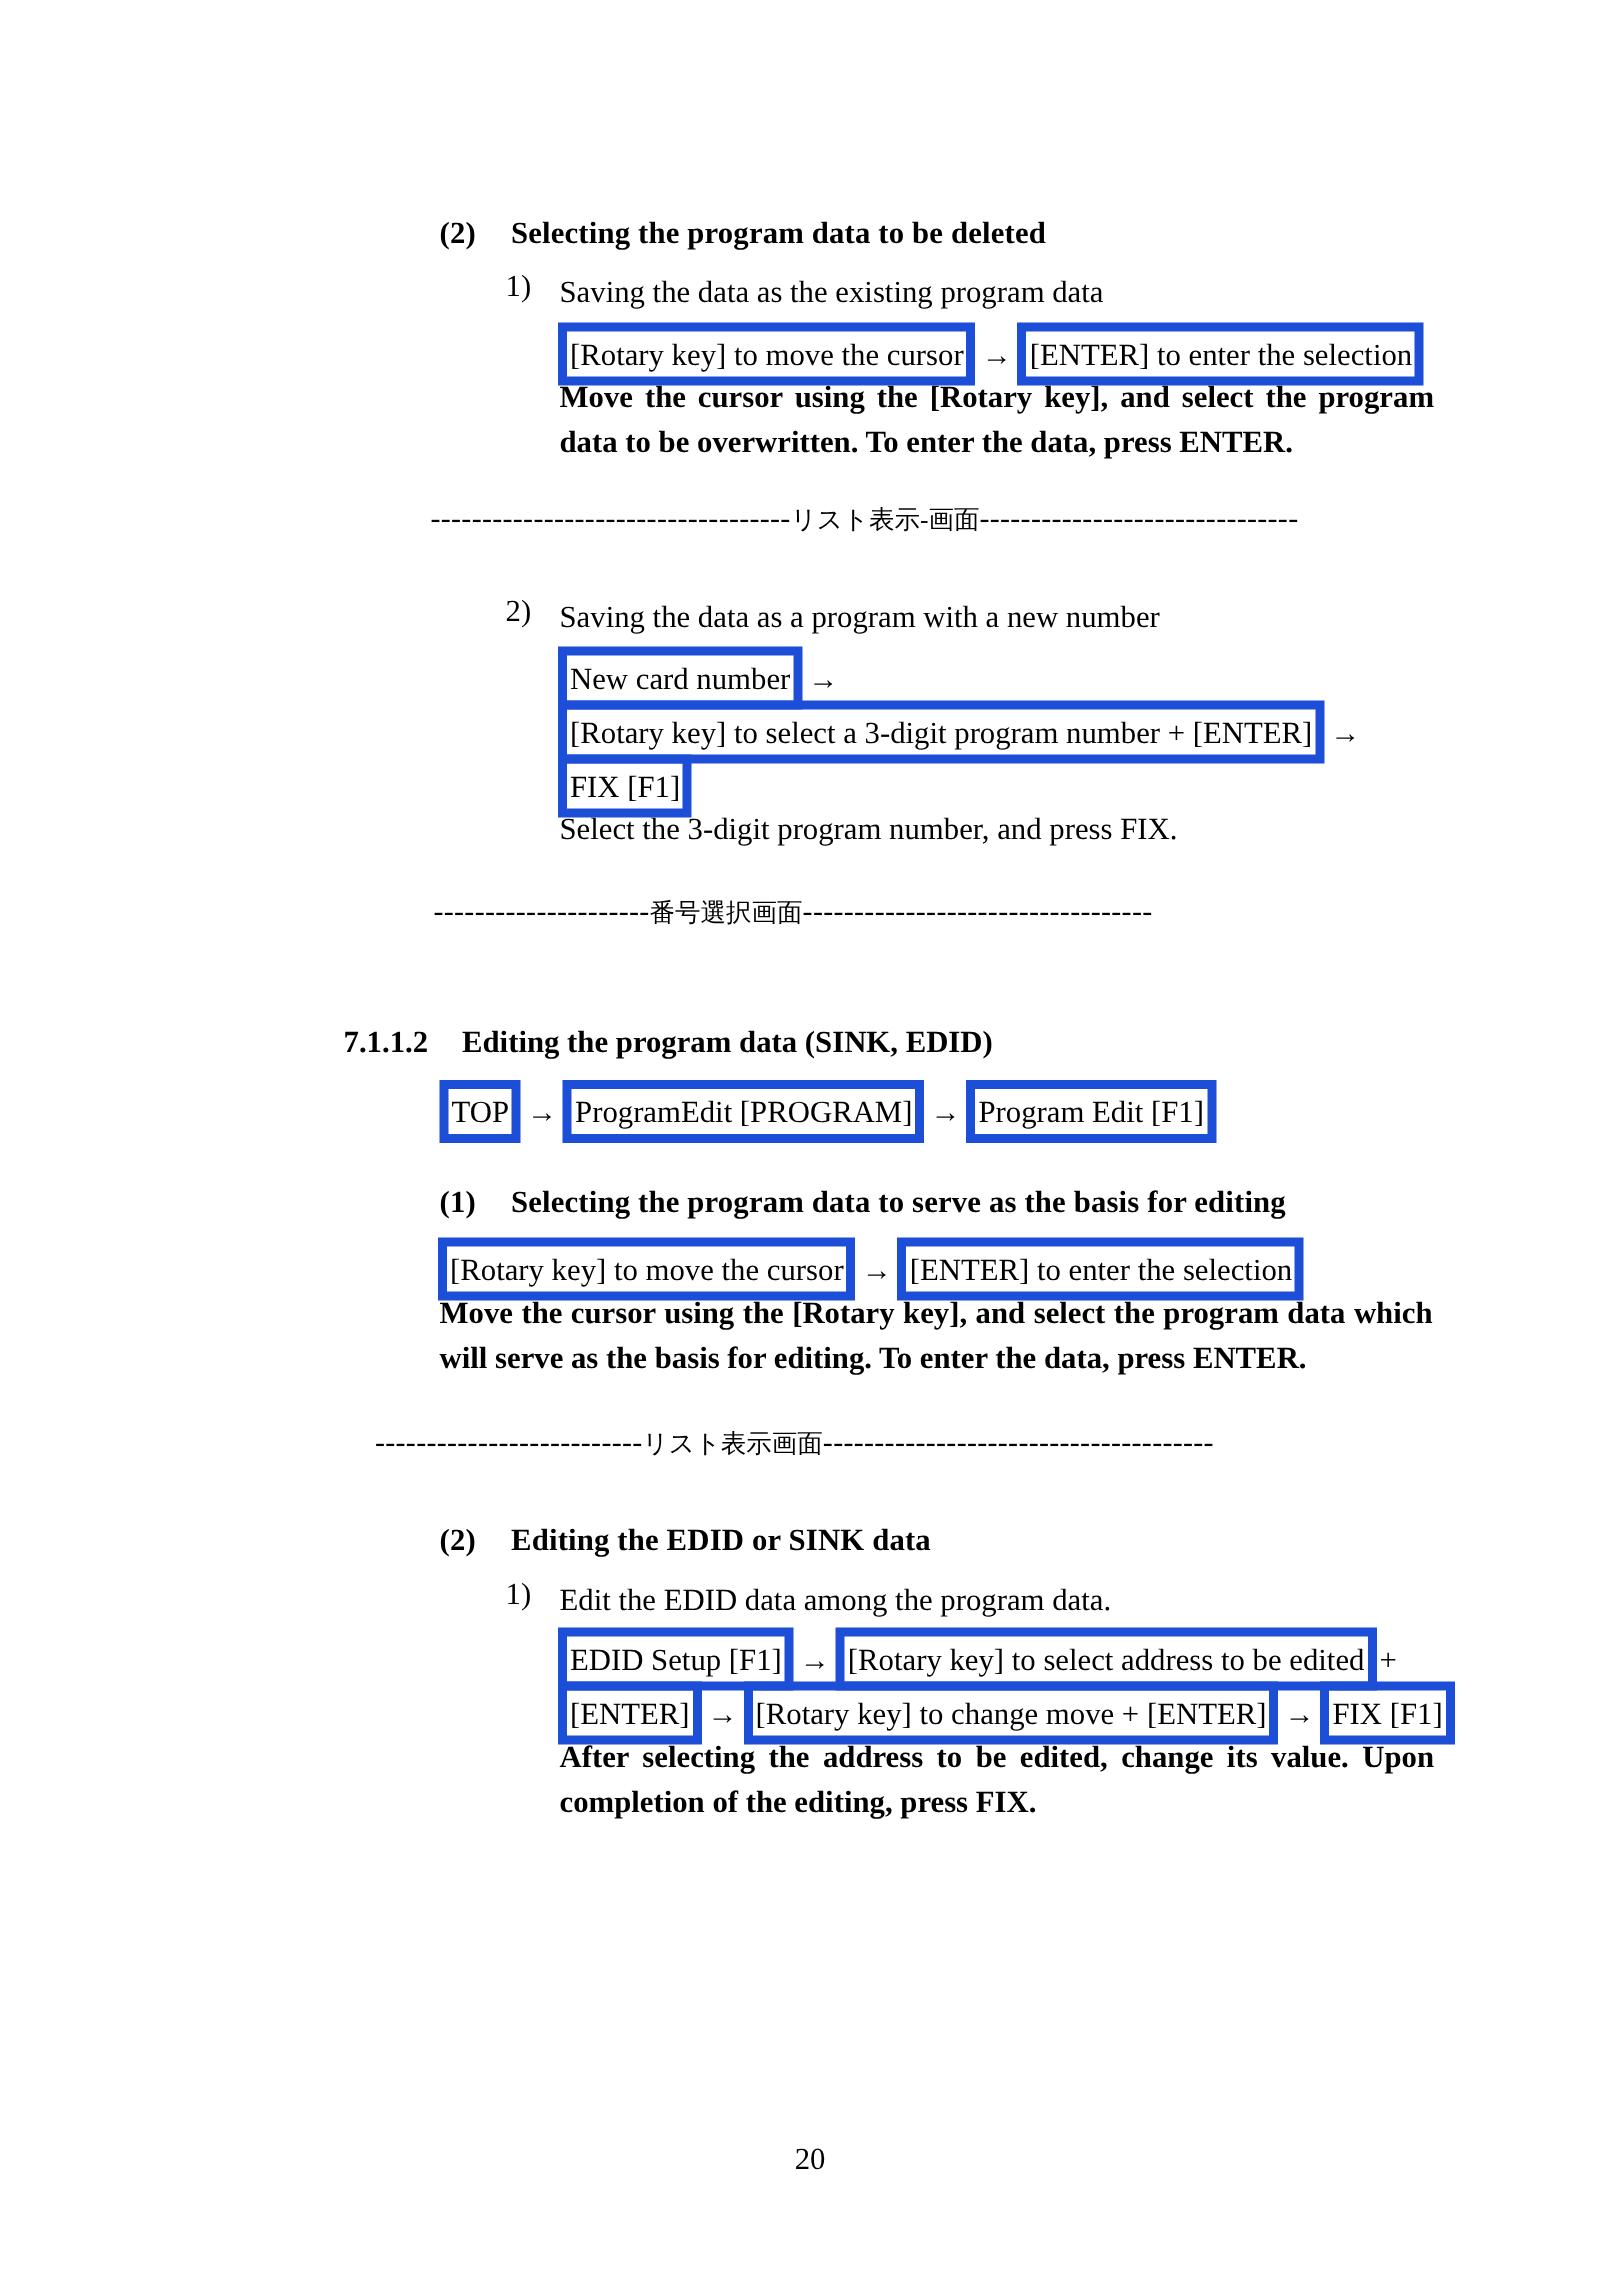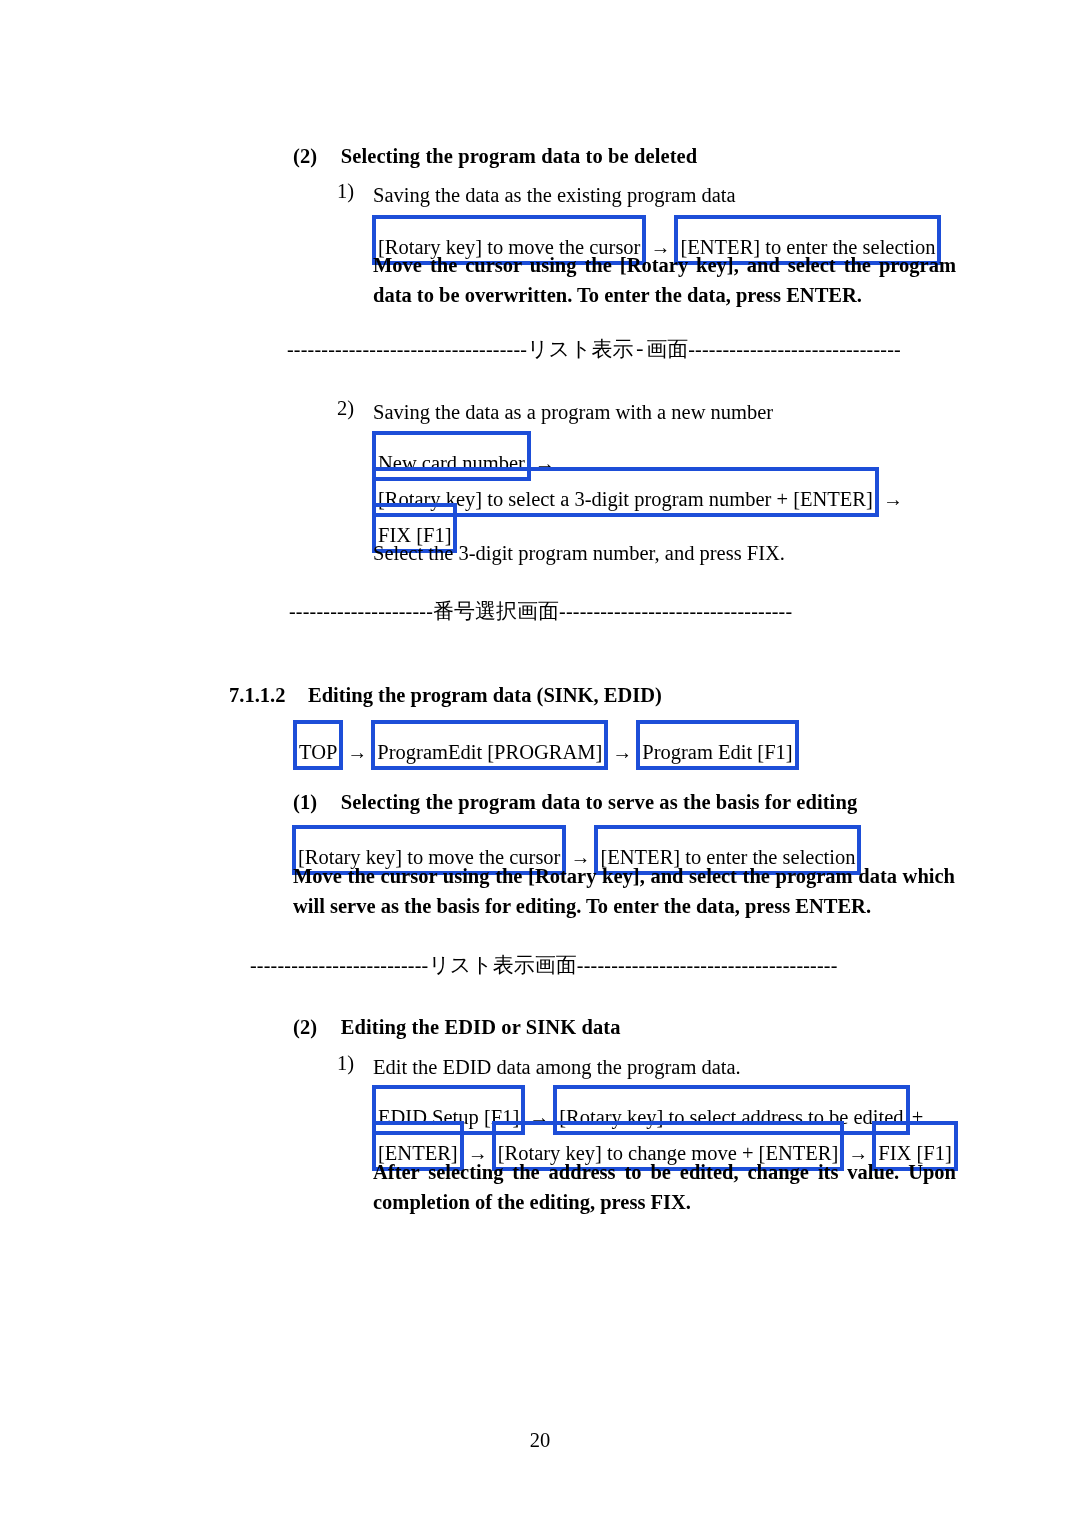--- a/index.html
+++ b/index.html
@@ -54,22 +54,22 @@
   }
 
   
   .boxrow {
     font-size: 20.5px;
     line-height: 25px;
     white-space: nowrap;
   }
   .kbox {
     display: inline-block;
-    border: 4px solid #1d4ed8;
-    padding: 16px 2px 1px 2px;
+    border: 6px solid #1d4ed8;
+    padding: 4px 2px 1px 2px;
     line-height: 25px;
     vertical-align: baseline;
   }
   .arrow {
     display: inline-block;
     padding: 0 4px;
     font-size: 20px;
   }
   .plus {
     display: inline-block;
@@ -77,22 +77,22 @@
     font-size: 20.5px;
   }
 
   
   .sep {
     font-size: 20px;
     white-space: nowrap;
     letter-spacing: 0px;
   }
   .sep .jp {
-    font-family: Liberation Mono, monospace;
-    font-size: 21px;
+    font-family: Liberation Serif, serif;
+    font-size: 17px;
   }
   .sep .dash {
     font-family: "Liberation Serif", serif;
     letter-spacing: 0.2px;
   }
 
   .pageno {
     position: absolute;
     font-size: 20.5px;
     text-align: center;

